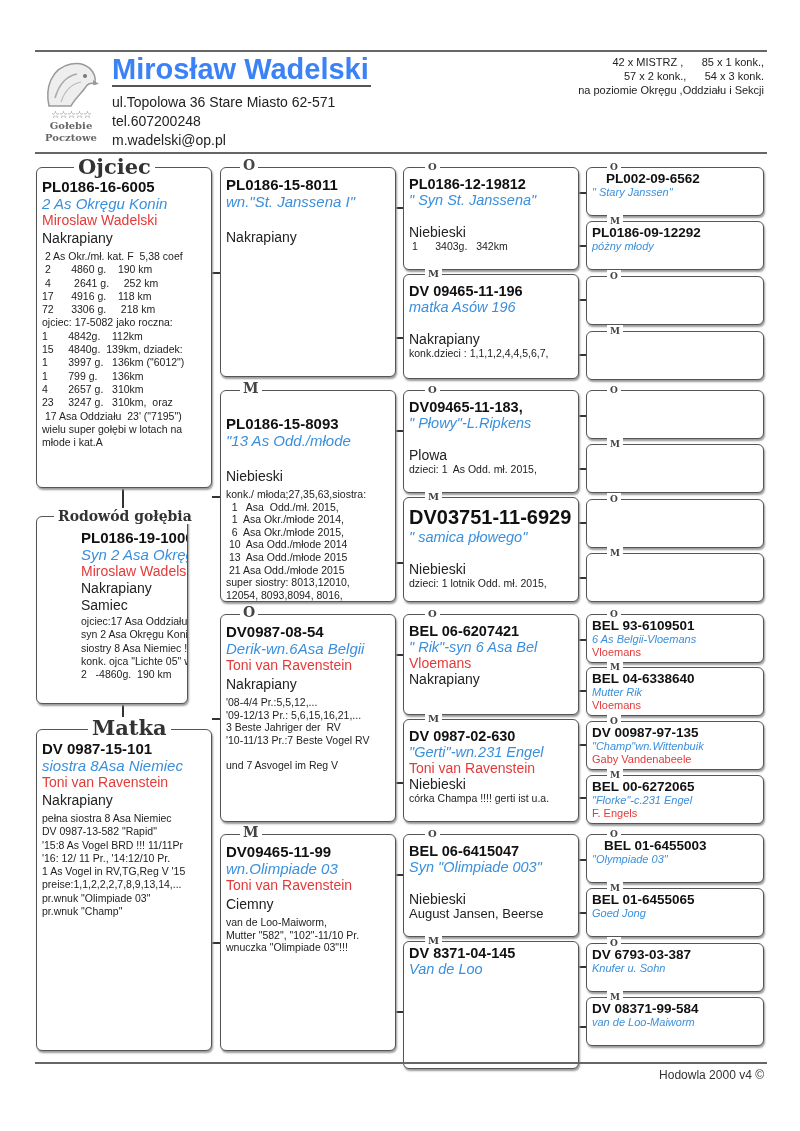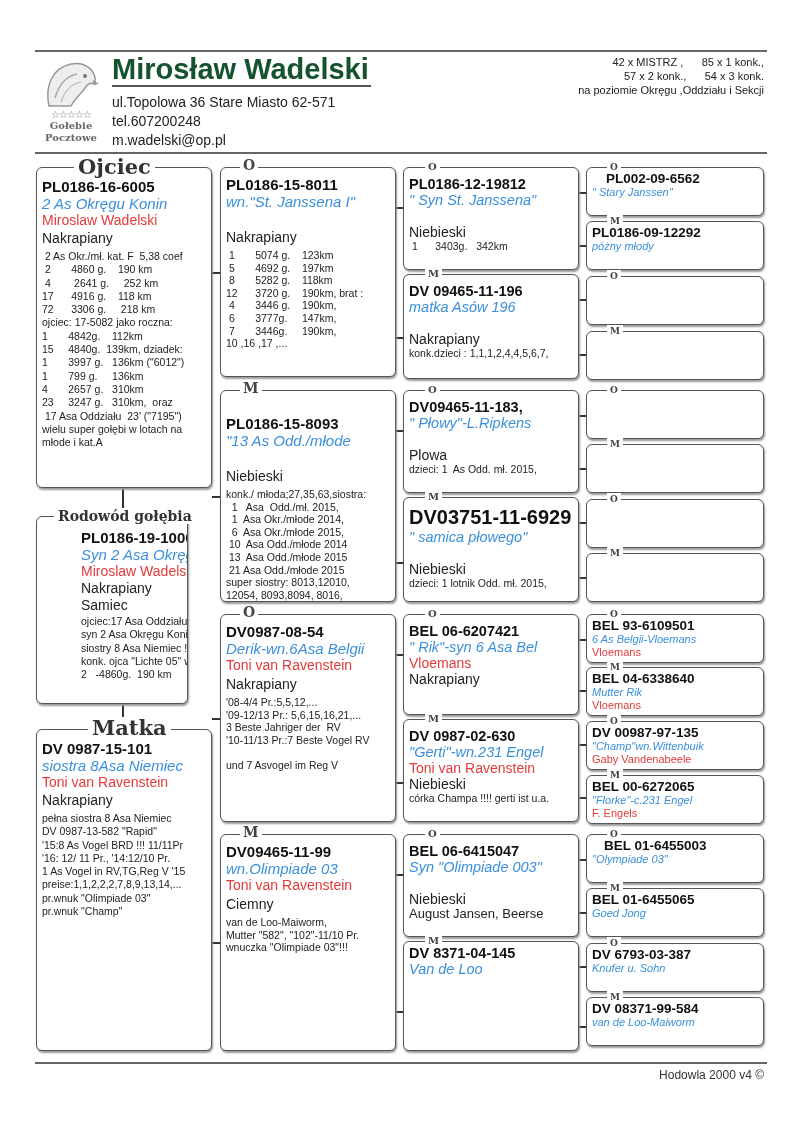--- a/index.html
+++ b/index.html
@@ -2,21 +2,21 @@
 <html><head>
 <meta charset="utf-8">
 <style>
   html, body { margin:0; padding:0; background:#fff; }
   body { width:800px; height:1131px; position:relative; font-family:"Liberation Sans", sans-serif; color:#111; overflow:hidden; }
   .hr { position:absolute; left:35px; width:732px; height:2px; background:#666; }
   .logo { position:absolute; left:36px; top:58px; width:70px; height:92px; text-align:center; }
   .logo .bird { width:60px; height:52px; margin:0 auto; }
   .logo .stars { font-size:10px; color:#777; letter-spacing:-1px; line-height:10px; margin-top:-4px; }
   .logo .lt { font-family:"DejaVu Serif", serif; font-weight:bold; font-size:10px; color:#666; line-height:12px; }
-  .owner-name { position:absolute; left:112px; top:53px; font-size:29px; font-weight:bold; color:#14532d; border-bottom:2px solid #555; line-height:32px; padding-right:2px; }
+  .owner-name { position:absolute; left:112px; top:53px; font-size:29px; font-weight:bold; color:#3b82f6; border-bottom:2px solid #555; line-height:32px; padding-right:2px; }
   .owner-line { position:absolute; left:112px; font-size:14px; color:#222; }
   .achv { position:absolute; right:36px; top:55px; width:260px; text-align:right; font-size:11px; color:#222; line-height:14px; }
   .achv div { white-space:pre; }
   .box { position:absolute; border:1.5px solid #555; border-radius:6px; background:#fff; box-shadow:1px 2px 2px #999; overflow:hidden; padding:3px 4px 0 5px; box-sizing:border-box; }
   .lbl-big { position:absolute; background:#fff; font-family:"DejaVu Serif", serif; font-weight:bold; color:#333; padding:0 4px; z-index:3; }
   .ring { font-weight:bold; color:#111; white-space:nowrap; }
   .nick { font-style:italic; color:#3a8fdc; white-space:nowrap; }
   .breed { color:#e33a3a; white-space:nowrap; }
   .color { color:#222; }
   .info { color:#222; white-space:pre; }
@@ -140,28 +140,20 @@
 pr.wnuk "Champ"</div>
 </div>
 
 <div id="gen2">
     <div class="lab-o" style="left:240px;top:159px;font-size:14px;">O</div>
     <div class="box" style="left:220px;top:167px;width:176px;height:210px;padding-top:8px;">
       <div class="ring" style="font-size:15px;">PL0186-15-8011</div>
       <div class="nick" style="font-size:15px;">wn."St. Janssena I"</div>
       <div class="breed" style="font-size:14px;min-height:17px;"></div>
       <div class="color" style="font-size:14px;margin-top:2px;">Nakrapiany</div>
-      <div class="info" style="font-size:10.5px;line-height:12.6px;margin-top:4px;"> 1       5074 g.    123km
- 5       4692 g.    197km
- 8       5282 g.    118km
-12      3720 g.    190km, brat :
- 4       3446 g.    190km,
- 6       3777g.     147km,
- 7       3446g.     190km,
-10 ,16 ,17 ,...</div>
     </div>
     <div class="lab-o" style="left:240px;top:382px;font-size:14px;">M</div>
     <div class="box" style="left:220px;top:390px;width:176px;height:212px;padding-top:24px;">
       <div class="ring" style="font-size:15px;">PL0186-15-8093</div>
       <div class="nick" style="font-size:15px;">"13 As Odd./młode</div>
       <div class="breed" style="font-size:14px;min-height:17px;"></div>
       <div class="color" style="font-size:14px;margin-top:2px;">Niebieski</div>
       <div class="info" style="font-size:10.5px;line-height:12.6px;margin-top:4px;">konk./ młoda;27,35,63,siostra:
   1   Asa  Odd./mł. 2015,
   1  Asa Okr./młode 2014,
@@ -248,21 +240,21 @@
     </div>
     <div class="lab-o" style="left:425px;top:828px;font-size:10px;">O</div>
     <div class="box" style="left:403px;top:834px;width:176px;height:103px;padding-top:8px;">
       <div class="ring" style="font-size:14.5px;">BEL 06-6415047</div>
       <div class="nick" style="font-size:14.5px;">Syn "Olimpiade 003"</div>
       <div class="breed" style="font-size:14px;min-height:16px;"></div>
       <div class="color" style="font-size:14px;">Niebieski</div>
       <div class="info" style="font-size:13px;line-height:13px;">August Jansen, Beerse</div>
     </div>
     <div class="lab-o" style="left:425px;top:935px;font-size:10px;">M</div>
-    <div class="box" style="left:403px;top:941px;width:176px;height:110px;">
+    <div class="box" style="left:403px;top:941px;width:176px;height:128px;">
       <div class="ring" style="font-size:14.5px;">DV 8371-04-145</div>
       <div class="nick" style="font-size:14.5px;">Van de Loo</div>
       <div class="breed" style="font-size:14px;min-height:16px;"></div>
       <div class="color" style="font-size:14px;"></div>
       <div class="info" style="font-size:10.5px;line-height:13px;"></div>
     </div>
   </div>
 
 <div id="gen4">
     <div class="lab-o" style="left:607px;top:161px;font-size:9px;">O</div>

